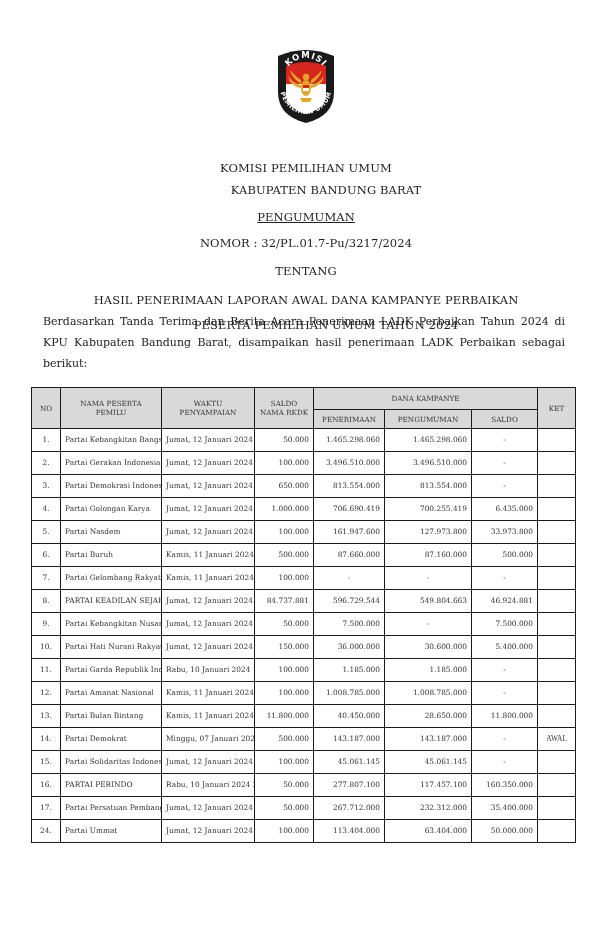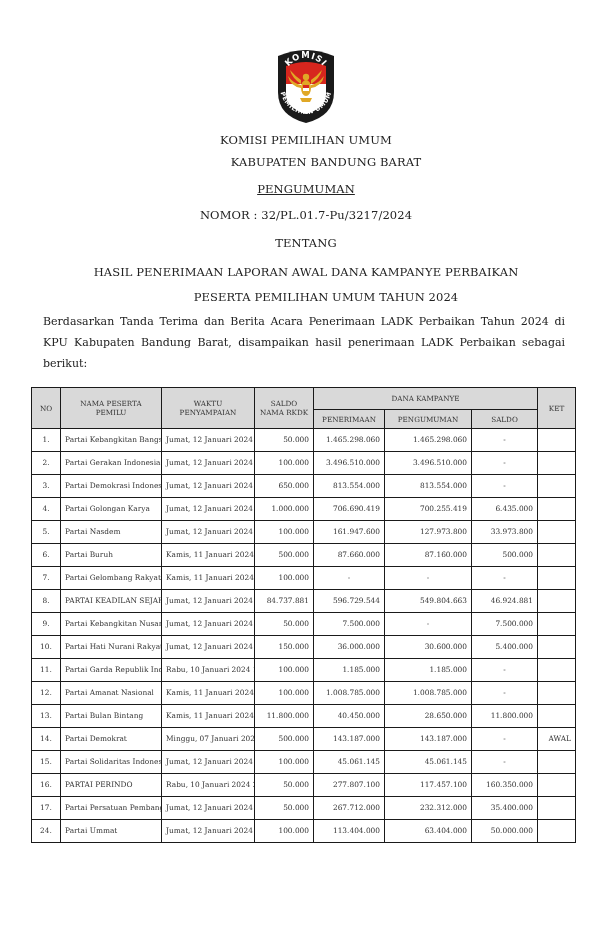--- a/index.html
+++ b/index.html
@@ -6,21 +6,21 @@
   body {
     width: 612px; height: 936px; position: relative; overflow: hidden;
     font-family: "DejaVu Serif", "Liberation Serif", serif;
     color: #2a2a2a;
   }
   .logo {
     position: absolute; left: 270px; top: 46px; width: 72px; height: 78px;
   }
   .heading {
     position: absolute; left: 0; width: 612px; text-align: center;
-    font-size: 11.5px; letter-spacing: 0.1px; color: #222;
+    font-size: 11.5px; letter-spacing: 0.1px; color: #222; margin-top: 28px;
   }
   .h1 { top: 133px; }
   .h2 { top: 155px; padding-left: 20px; }
   .h3 { top: 182px; text-decoration: underline; }
   .h4 { top: 208px; }
   .h5 { top: 236px; }
   .h6 { top: 265px; text-align: center; }
   .h7 { top: 290px; padding-left: 20px; }
   .para {
     position: absolute; left: 43px; top: 300px; width: 522px;
@@ -43,21 +43,21 @@
     line-height: 9px; color: #333; font-size: 7.2px;
   }
   table.data tr.hrow1 th { height: 21px; }
   table.data tr.hrow2 th { height: 18px; }
   table.data tbody td { height: 22px; line-height: 9.5px; }
   td.no { text-align: center; }
   td.nm { text-align: left; white-space: normal; }
   td.wk { text-align: left; white-space: normal; }
   td.num { text-align: right; }
   td.dash { text-align: center; }
-  td.ket { text-align: right; }
+  td.ket { text-align: center; font-family: Liberation Serif, serif; }
 </style>
 </head>
 <body>
 
 <div class="logo">
   <svg viewBox="0 0 72 78" width="72" height="78">
     <defs>
       <path id="arcTop" d="M14,34 A22,22 0 0,1 58,34"></path>
       <path id="arcBot" d="M10,40 A26,28 0 0,0 62,40"></path>
     </defs>

